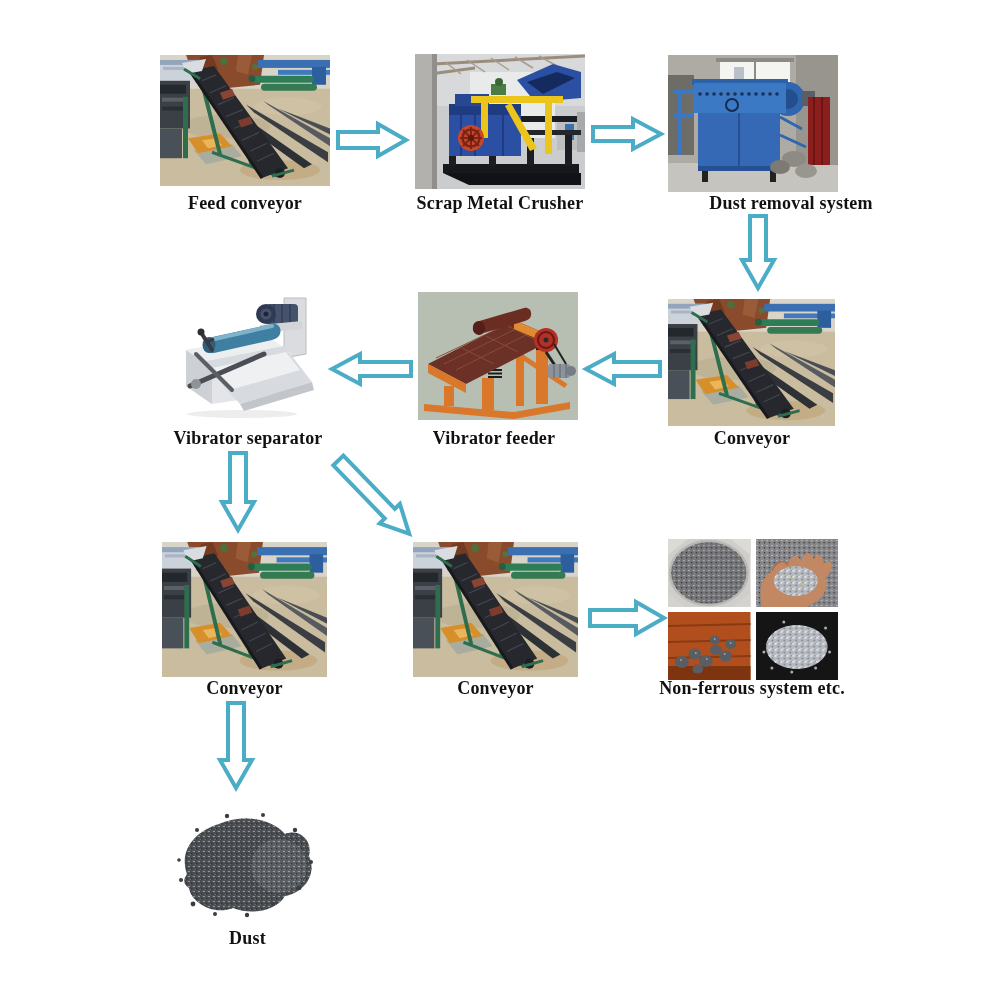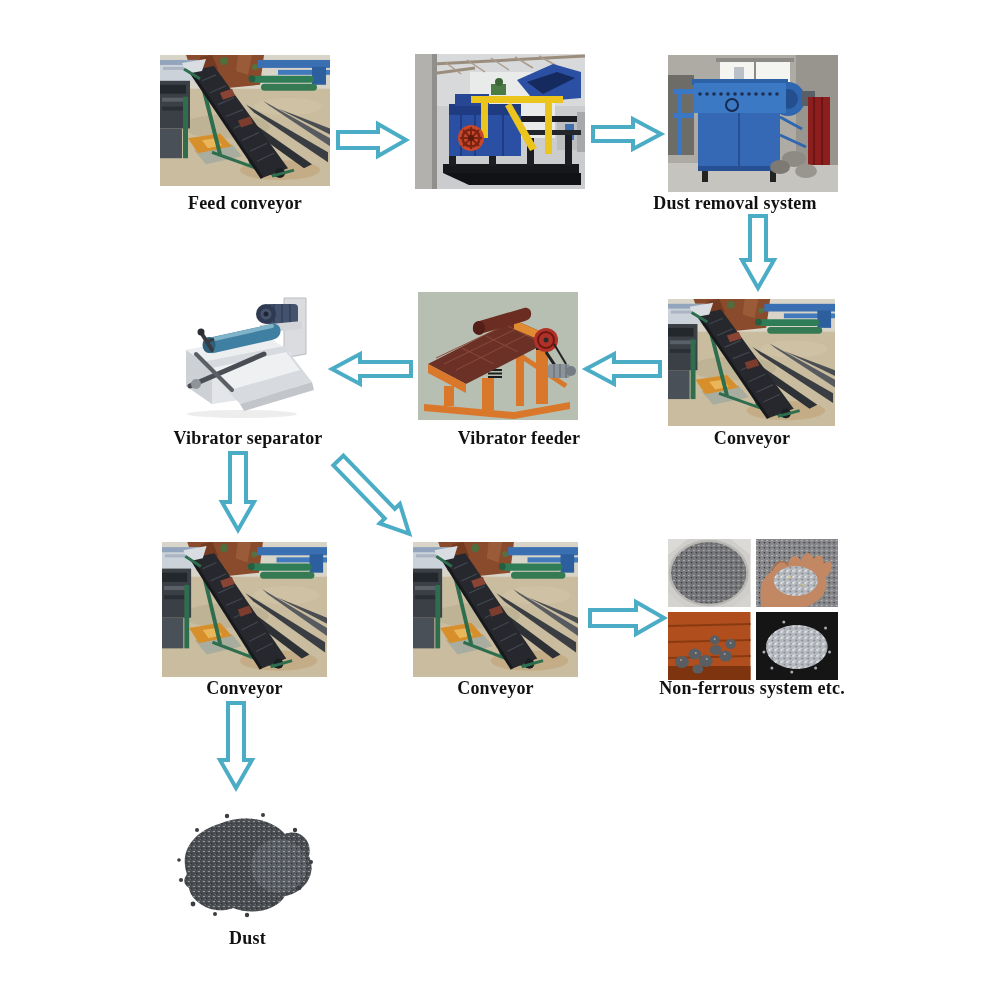--- a/index.html
+++ b/index.html
@@ -312,40 +312,41 @@
         <use href="#sym-crusher"></use>
       </svg>
   </div>
   <div class="photo" style="left:668px;top:55px;width:170px;height:137px">
     <svg viewBox="0 0 170 137" preserveAspectRatio="none">
         <use href="#sym-dust"></use>
       </svg>
   </div>
 
   <div class="nodelabel" style="left:150px;top:193px;width:190px">Feed conveyor</div>
-  <div class="nodelabel" style="left:640px;top:193px;width:190px">Dust removal system</div>
+  <div class="nodelabel" style="left:400px;top:193px;width:200px">Scrap Metal Crusher</div>
+  <div class="nodelabel" style="left:696px;top:193px;width:190px">Dust removal system</div>
 
   <div class="photo" style="left:172px;top:292px;width:155px;height:130px">
     <svg viewBox="0 0 155 130" preserveAspectRatio="none">
         <use href="#sym-magnetic"></use>
       </svg>
   </div>
   <div class="photo" style="left:418px;top:292px;width:160px;height:128px">
     <svg viewBox="0 0 160 128" preserveAspectRatio="none">
         <use href="#sym-vibrator"></use>
       </svg>
   </div>
   <div class="photo" style="left:668px;top:299px;width:167px;height:127px">
     <svg viewBox="0 0 170 132" preserveAspectRatio="none">
         <use href="#sym-conveyor"></use>
       </svg>
   </div>
 
   <div class="nodelabel" style="left:153px;top:428px;width:190px">Vibrator separator</div>
-  <div class="nodelabel" style="left:424px;top:428px;width:190px">Vibrator feeder</div>
+  <div class="nodelabel" style="left:399px;top:428px;width:190px">Vibrator feeder</div>
   <div class="nodelabel" style="left:667px;top:428px;width:170px">Conveyor</div>
 
   <div class="photo" style="left:162px;top:542px;width:165px;height:135px">
     <svg viewBox="0 0 170 132" preserveAspectRatio="none">
         <use href="#sym-conveyor"></use>
       </svg>
   </div>
   <div class="photo" style="left:413px;top:542px;width:165px;height:135px">
     <svg viewBox="0 0 170 132" preserveAspectRatio="none">
         <use href="#sym-conveyor"></use>

